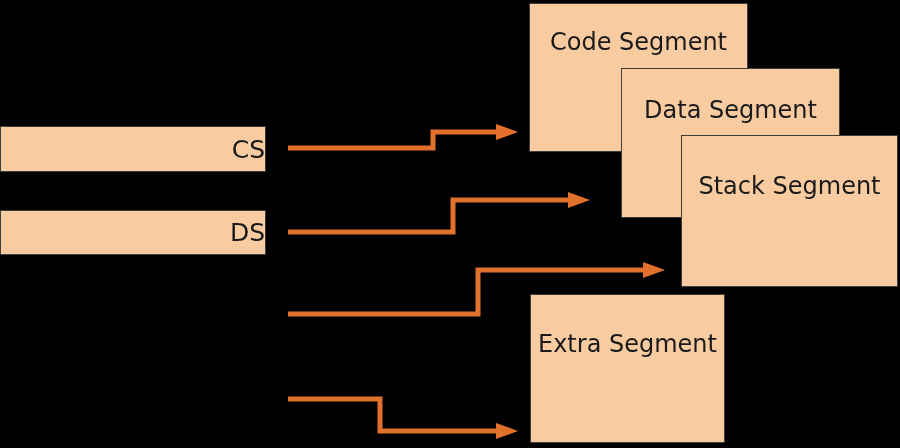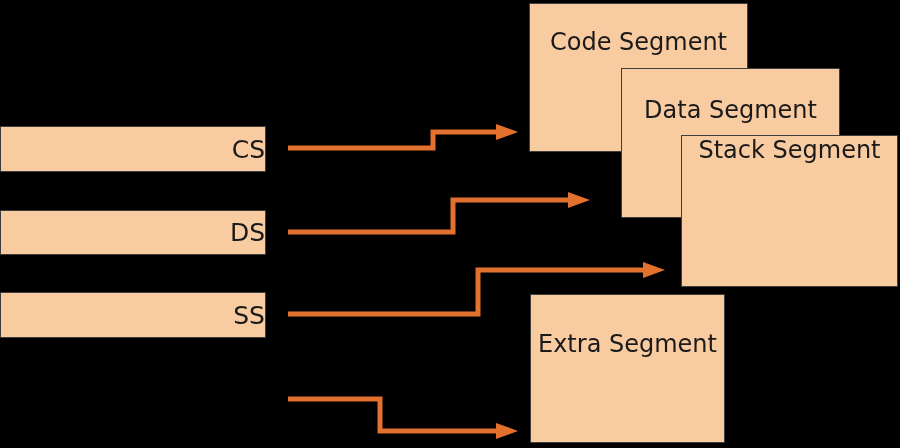--- a/index.html
+++ b/index.html
@@ -33,21 +33,21 @@
   .reg-cs{top:126px;height:46px;}
   .reg-ds{top:210px;height:45px;}
   .reg-ss{top:292px;height:46px;}
   .reg-es{top:377px;height:44px;}
   .segment{
     font-size:24px;
     text-align:center;
   }
   .seg-code {left:529px;top:3px;  width:219px;height:149px;z-index:1;padding-top:24px;}
   .seg-data {left:605px;top:68px; width:219px;height:150px;z-index:2;padding-top:27px;margin-left:16px;}
-  .seg-stack{left:681px;top:135px;width:217px;height:152px;z-index:3;}
+  .seg-stack{left:681px;top:135px;width:217px;height:152px;z-index:3;padding-top:36px;}
   .seg-extra{left:530px;top:294px;width:195px;height:149px;z-index:1;padding-top:35px;}
   .arrow-layer{
     position:absolute;left:0;top:0;width:900px;height:448px;
     z-index:4;pointer-events:none;
   }
   .arrow-layer path{
     fill:none;
     stroke:var(--arrow);
     stroke-width:5;
   }
@@ -59,23 +59,20 @@
 </head>
 <body>
 
 <div class="canvas">
 
   <div class="box register reg-cs">
     <span>CS</span>
   </div>
   <div class="box register reg-ds">
     <span>DS</span>
-  </div>
-  <div class="box register reg-ss">
-    <span>SS</span>
   </div>
 
   <div class="box segment seg-code">
     <span>Code Segment</span>
   </div>
   <div class="box segment seg-data">
     <span>Data Segment</span>
   </div>
   <div class="box segment seg-stack">
     <span>Stack Segment</span>

